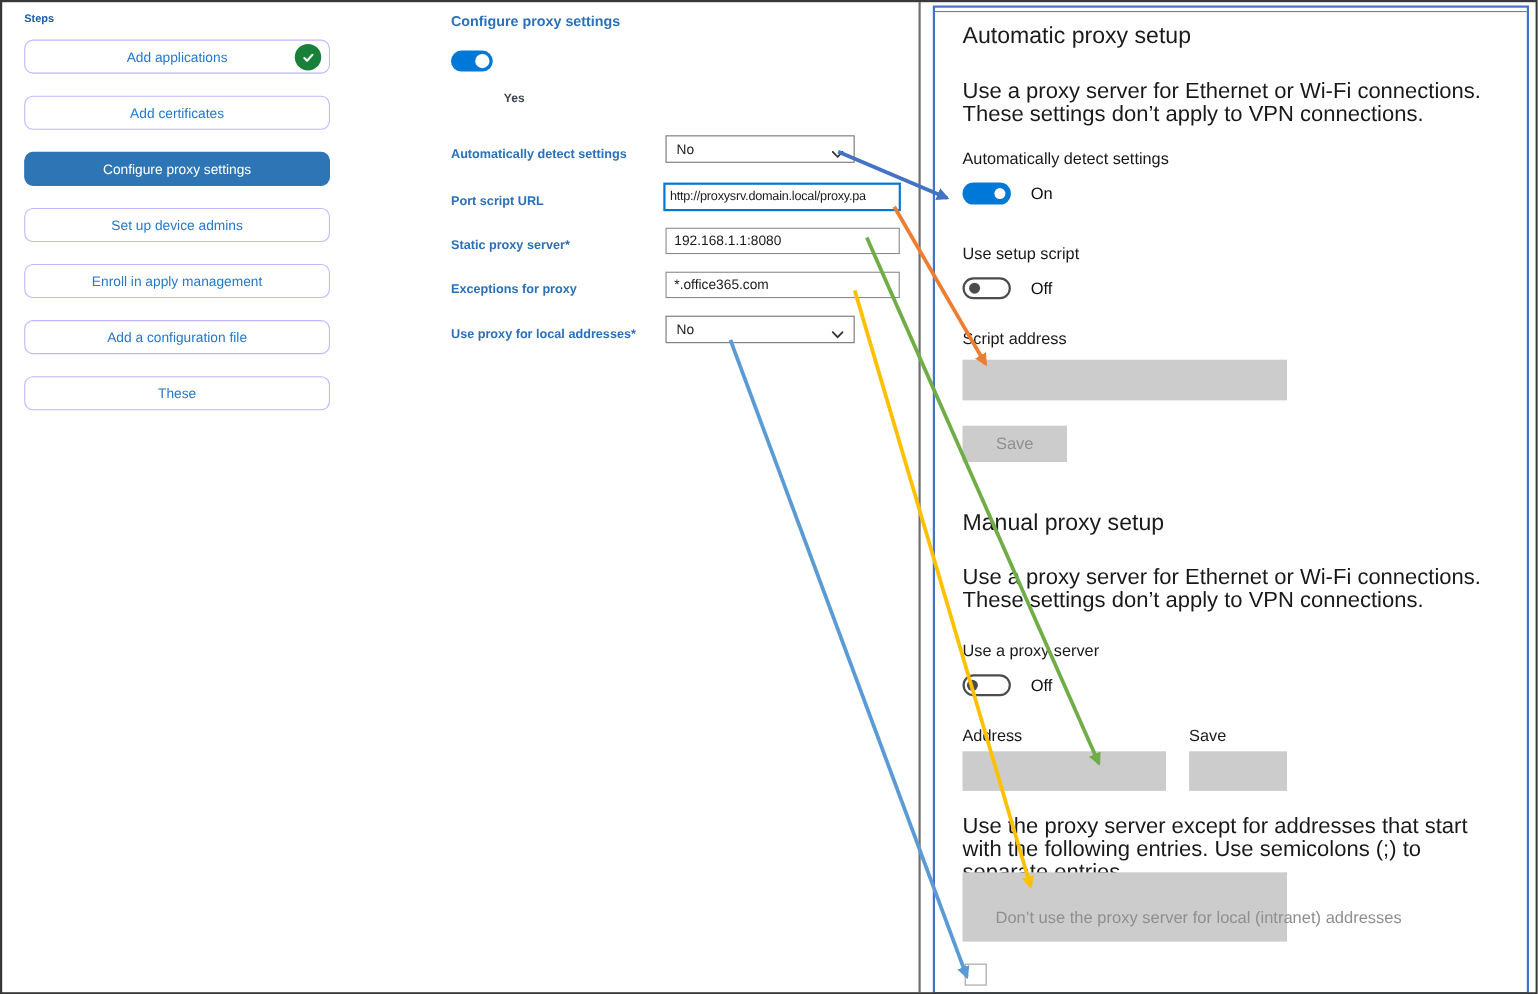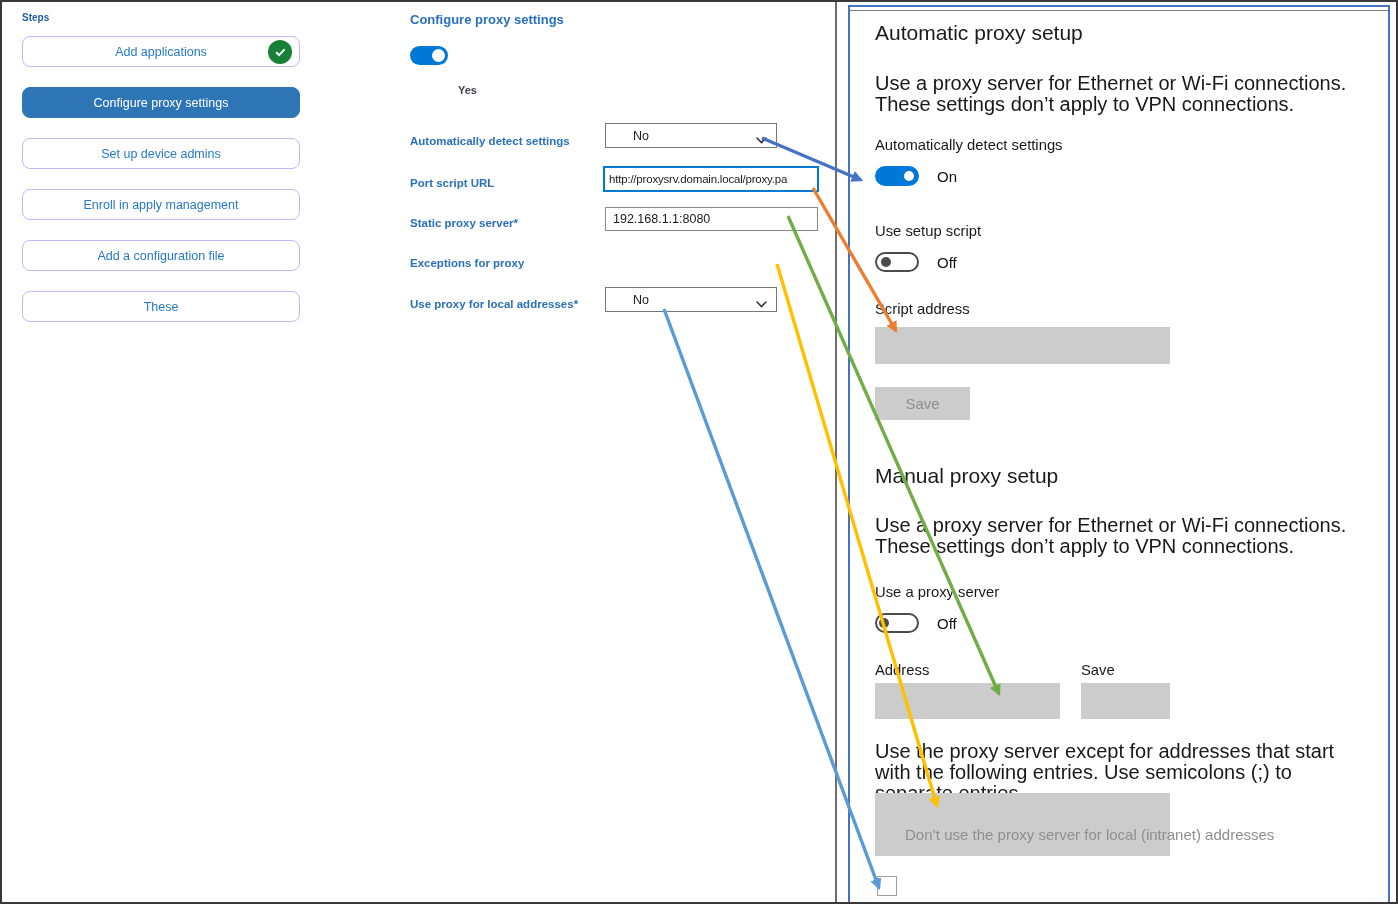--- a/index.html
+++ b/index.html
@@ -23,21 +23,21 @@
   .wizard { position:absolute; left:410px; top:0; width:425px; height:904px; }
   .wizard-title { position:absolute; left:0; top:12px; font-size:13px; font-weight:bold; color:#2a70ba; }
   .pill { position:absolute; left:0; top:46px; width:38px; height:19px; border-radius:10px;
           background:#0078d7; cursor:pointer; }
   .pill .knob { position:absolute; right:3px; top:3px; width:13px; height:13px; border-radius:50%; background:#fff; }
   .pill-label { position:absolute; left:48px; top:50px; font-size:11px; font-weight:bold; color:#3f434c;margin-top:34px; }
 
   .f-label { position:absolute; left:0; font-size:11.5px; font-weight:600; color:#2a70ba; }
   .f-select { position:absolute; left:195px; width:172px; height:25px; border:1px solid #767676;
               background:#fff; font-size:12.5px; color:#1b1b1b; display:flex; align-items:center;
-              padding-left:27px; cursor:pointer; }
+              padding-left:9px; cursor:pointer; }
   .f-select .chev { position:absolute; right:9px; top:9px; }
   .f-input { position:absolute; left:195px; width:213px; height:24px; border:1px solid #8a8a8a;
              background:#fff; font-size:12.5px; color:#1b1b1b; display:flex; align-items:center;
              padding-left:7px; overflow:hidden; white-space:nowrap; }
   .f-input.focused { left:193px; width:216px; height:26px; border:2px solid #0078d7;
                      font-size:11.5px; letter-spacing:-0.2px; padding-left:4px; }
 
   
   .settings-panel { position:absolute; left:848px; top:5px; width:542px; height:899px;
                     border:2px solid #4472c4; background:#fff; }
@@ -93,20 +93,23 @@
   <div class="steps-title">Steps</div>
   <div id="steps-list">
       <div class="step-btn">
         <span>Add applications</span>
         <span class="check">
           <svg viewBox="0 0 24 24" width="13" height="13">
             <path d="M5 12.5l4.5 4.5 9-10" stroke="#fff" stroke-width="3.6" fill="none" stroke-linecap="round" stroke-linejoin="round"></path>
           </svg>
         </span>
       </div>
+      <div class="step-btn">
+        <span>Add certificates</span>
+      </div>
       <div class="step-btn selected">
         <span>Configure proxy settings</span>
       </div>
       <div class="step-btn">
         <span>Set up device admins</span>
       </div>
       <div class="step-btn">
         <span>Enroll in apply management</span>
       </div>
       <div class="step-btn">
@@ -141,20 +144,23 @@
   <div class="f-input focused" style="top:166px">
     <span>http://proxysrv.domain.local/proxy.pa</span>
   </div>
 
   <div class="f-label" style="top:217px">Static proxy server*</div>
   <div class="f-input" style="top:207px">
     <span>192.168.1.1:8080</span>
   </div>
 
   <div class="f-label" style="top:257px">Exceptions for proxy</div>
+  <div class="f-input" style="top:247px">
+    <span>*.office365.com</span>
+  </div>
 
   <div class="f-label" style="top:298px">Use proxy for local addresses*</div>
   <div class="f-select" style="top:287px">
     <span>No</span>
     <span class="chev">
       <svg width="11" height="7" viewBox="0 0 11 7">
           <path d="M1 1l4.5 4.5L10 1" stroke="#333" stroke-width="1.6" fill="none" stroke-linecap="round"></path>
         </svg>
     </span>
   </div>

